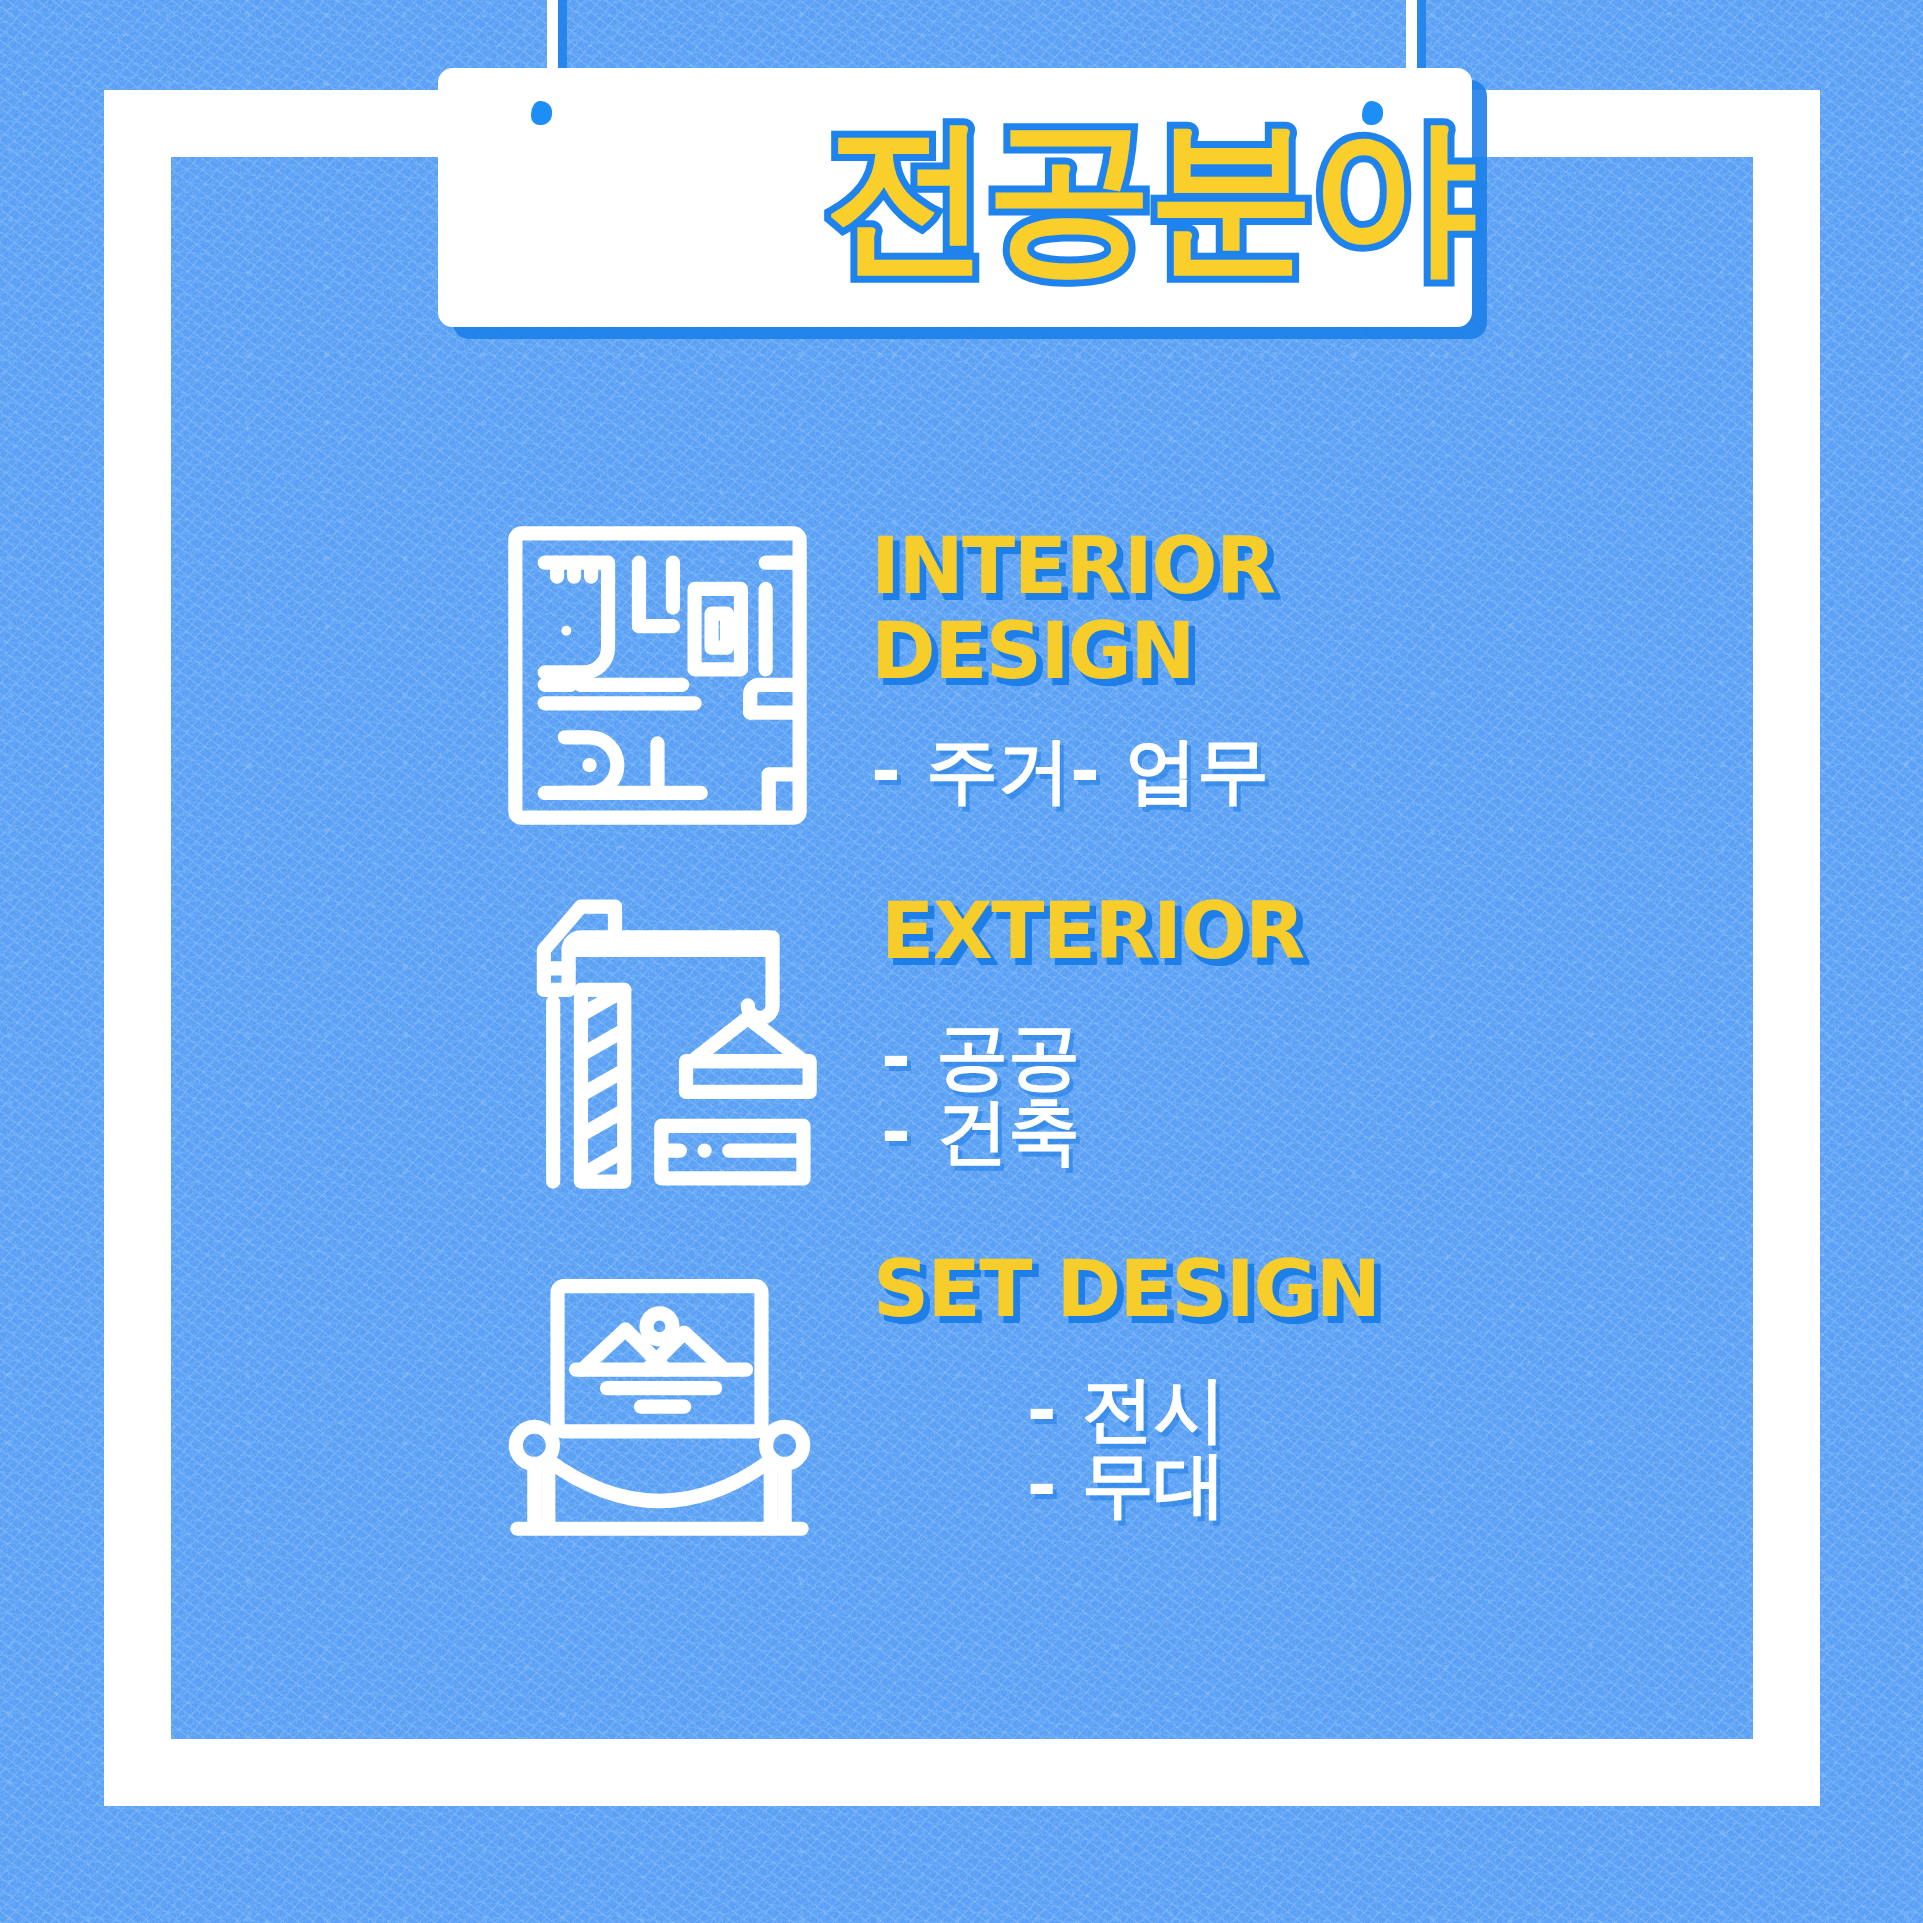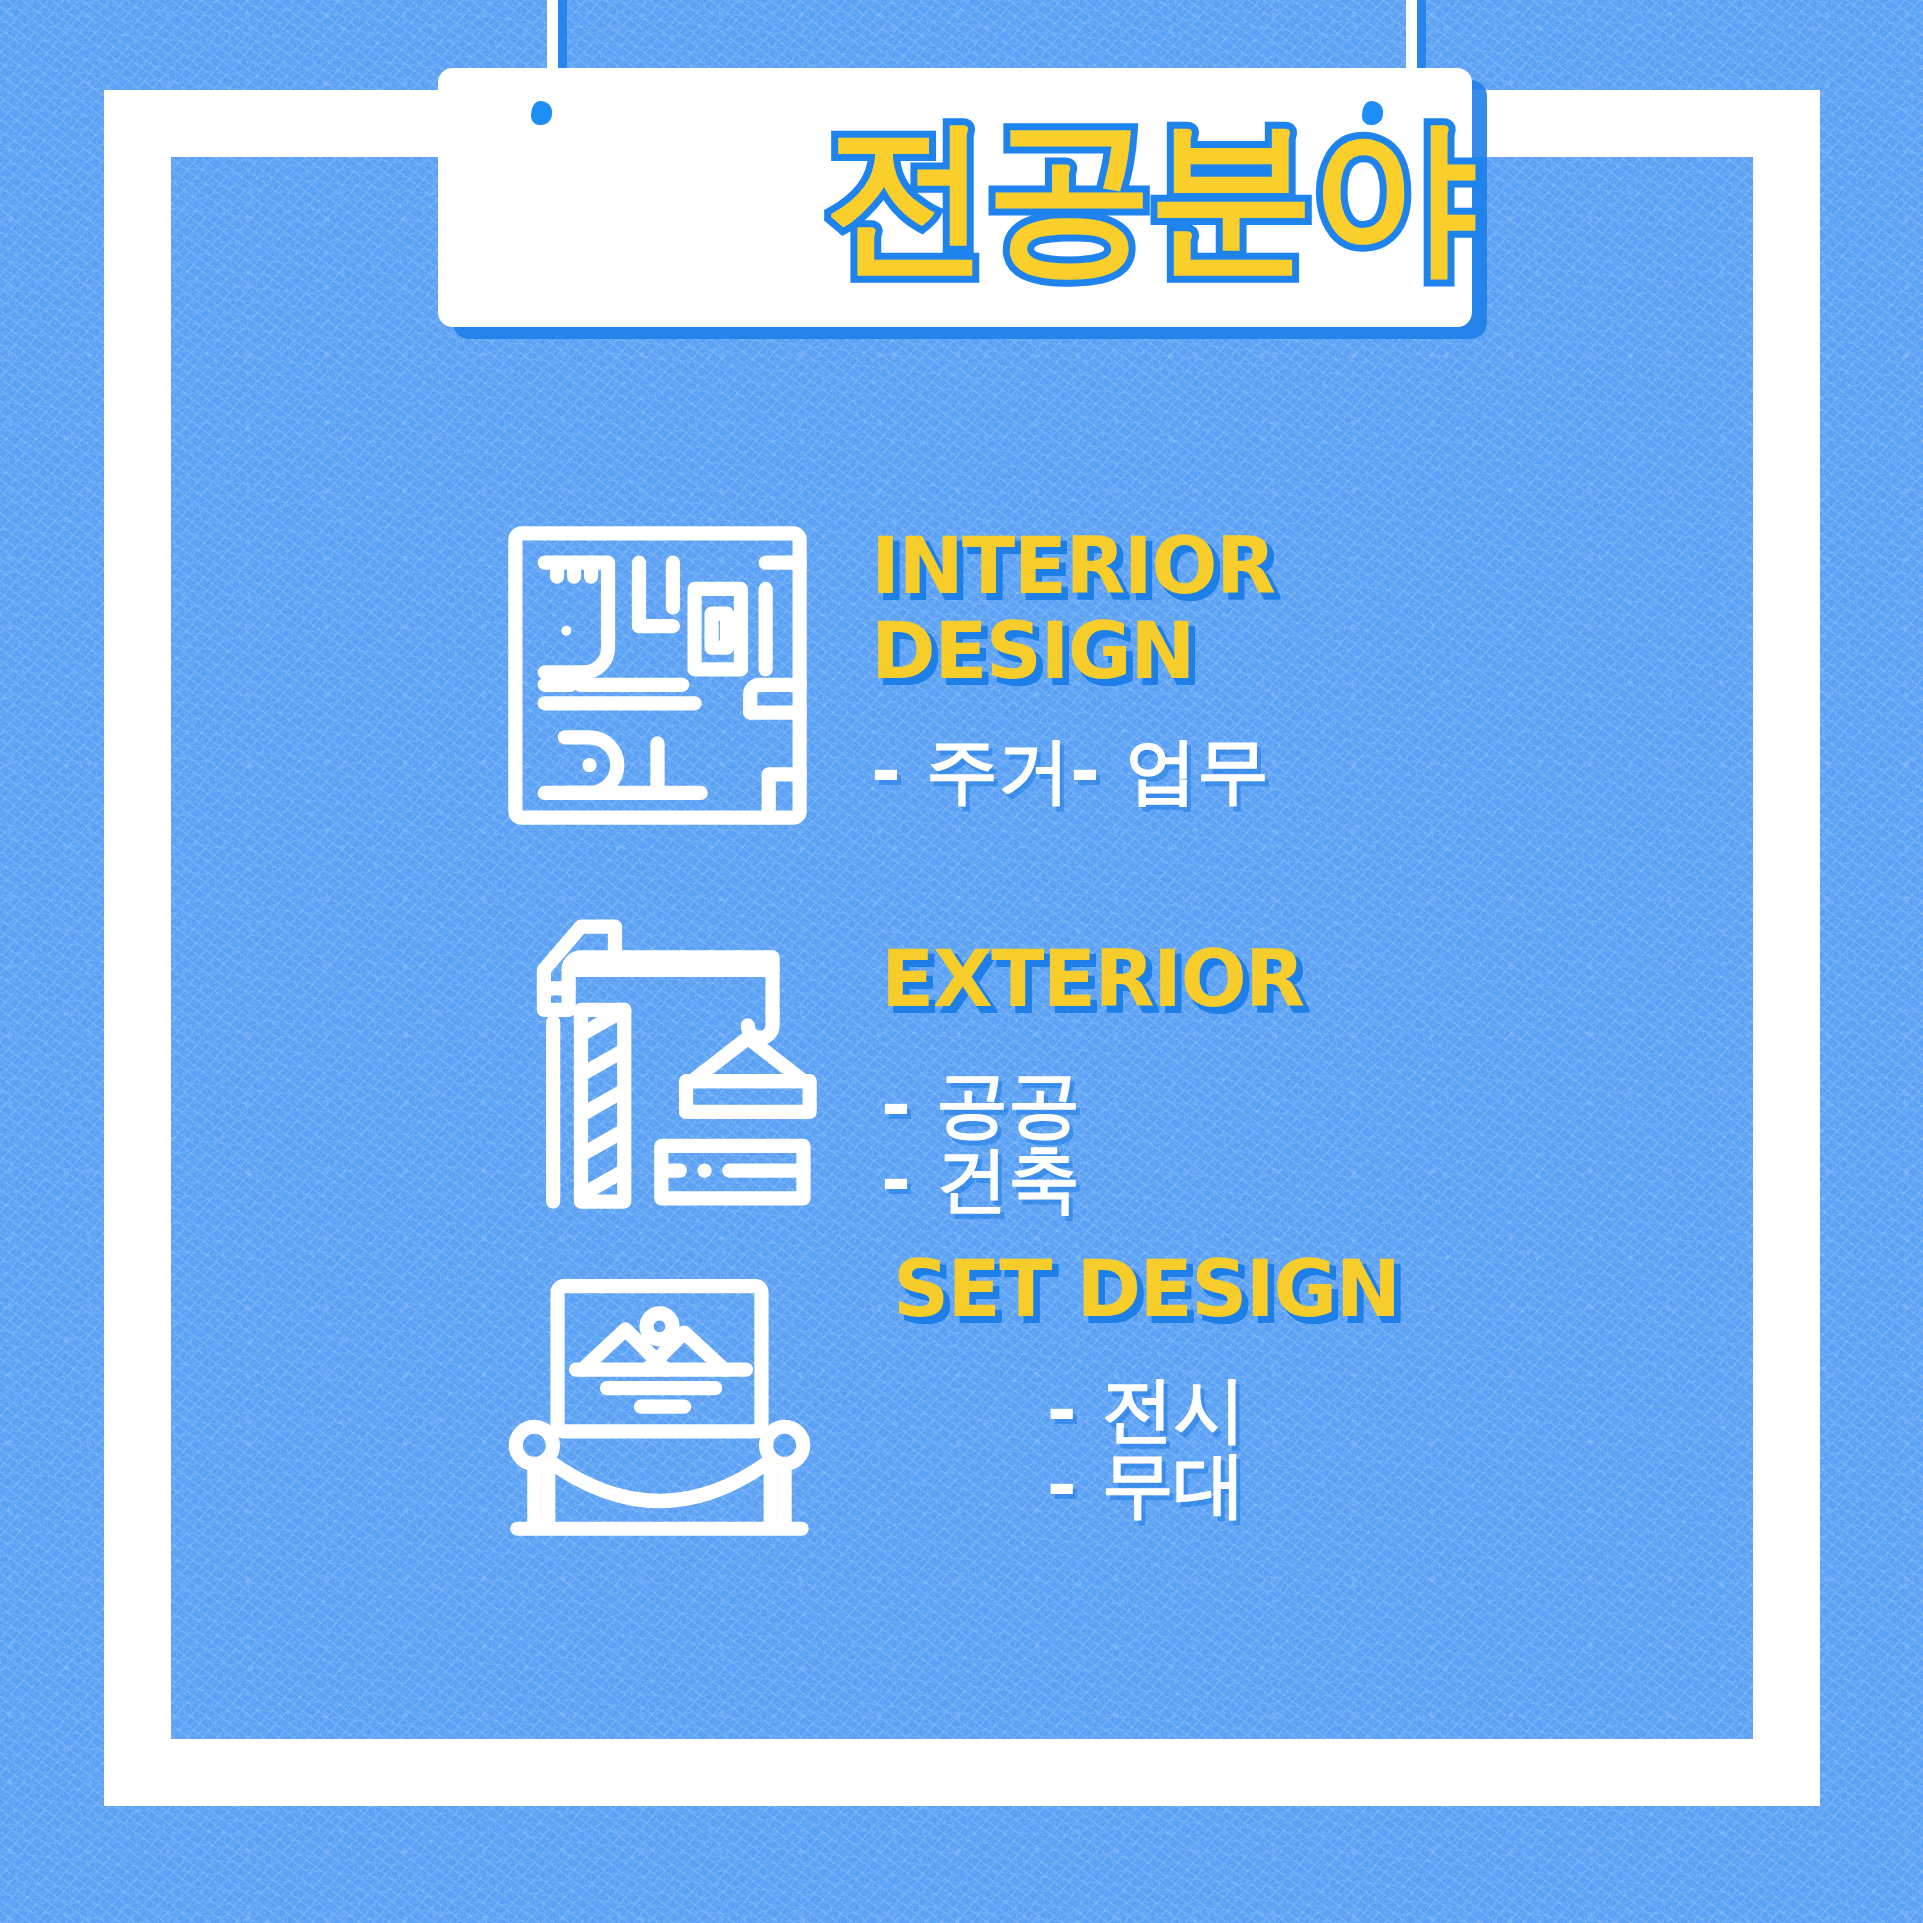--- a/index.html
+++ b/index.html
@@ -135,22 +135,22 @@
     top: 0;
     width: 100%;
     height: 100%;
   }
   .row {
     position: absolute;
     display: flex;
     align-items: flex-start;
   }
   .row-1 { left: 503px; top: 521px; }
-  .row-2 { left: 513px; top: 908px; align-items: flex-end; }
-  .row-3 { left: 505px; top: 1246px; gap: 20px; }
+  .row-2 { left: 513px; top: 888px; }
+  .row-3 { left: 505px; top: 1246px; }
 
   .icon-box {
     flex: 0 0 auto;
     width: 309px;
     height: 309px;
   }
   .icon-box svg { display: block; width: 100%; height: 100%; }
 
   .row-text { margin-left: 59px; padding-top: 3.3px; }
 

